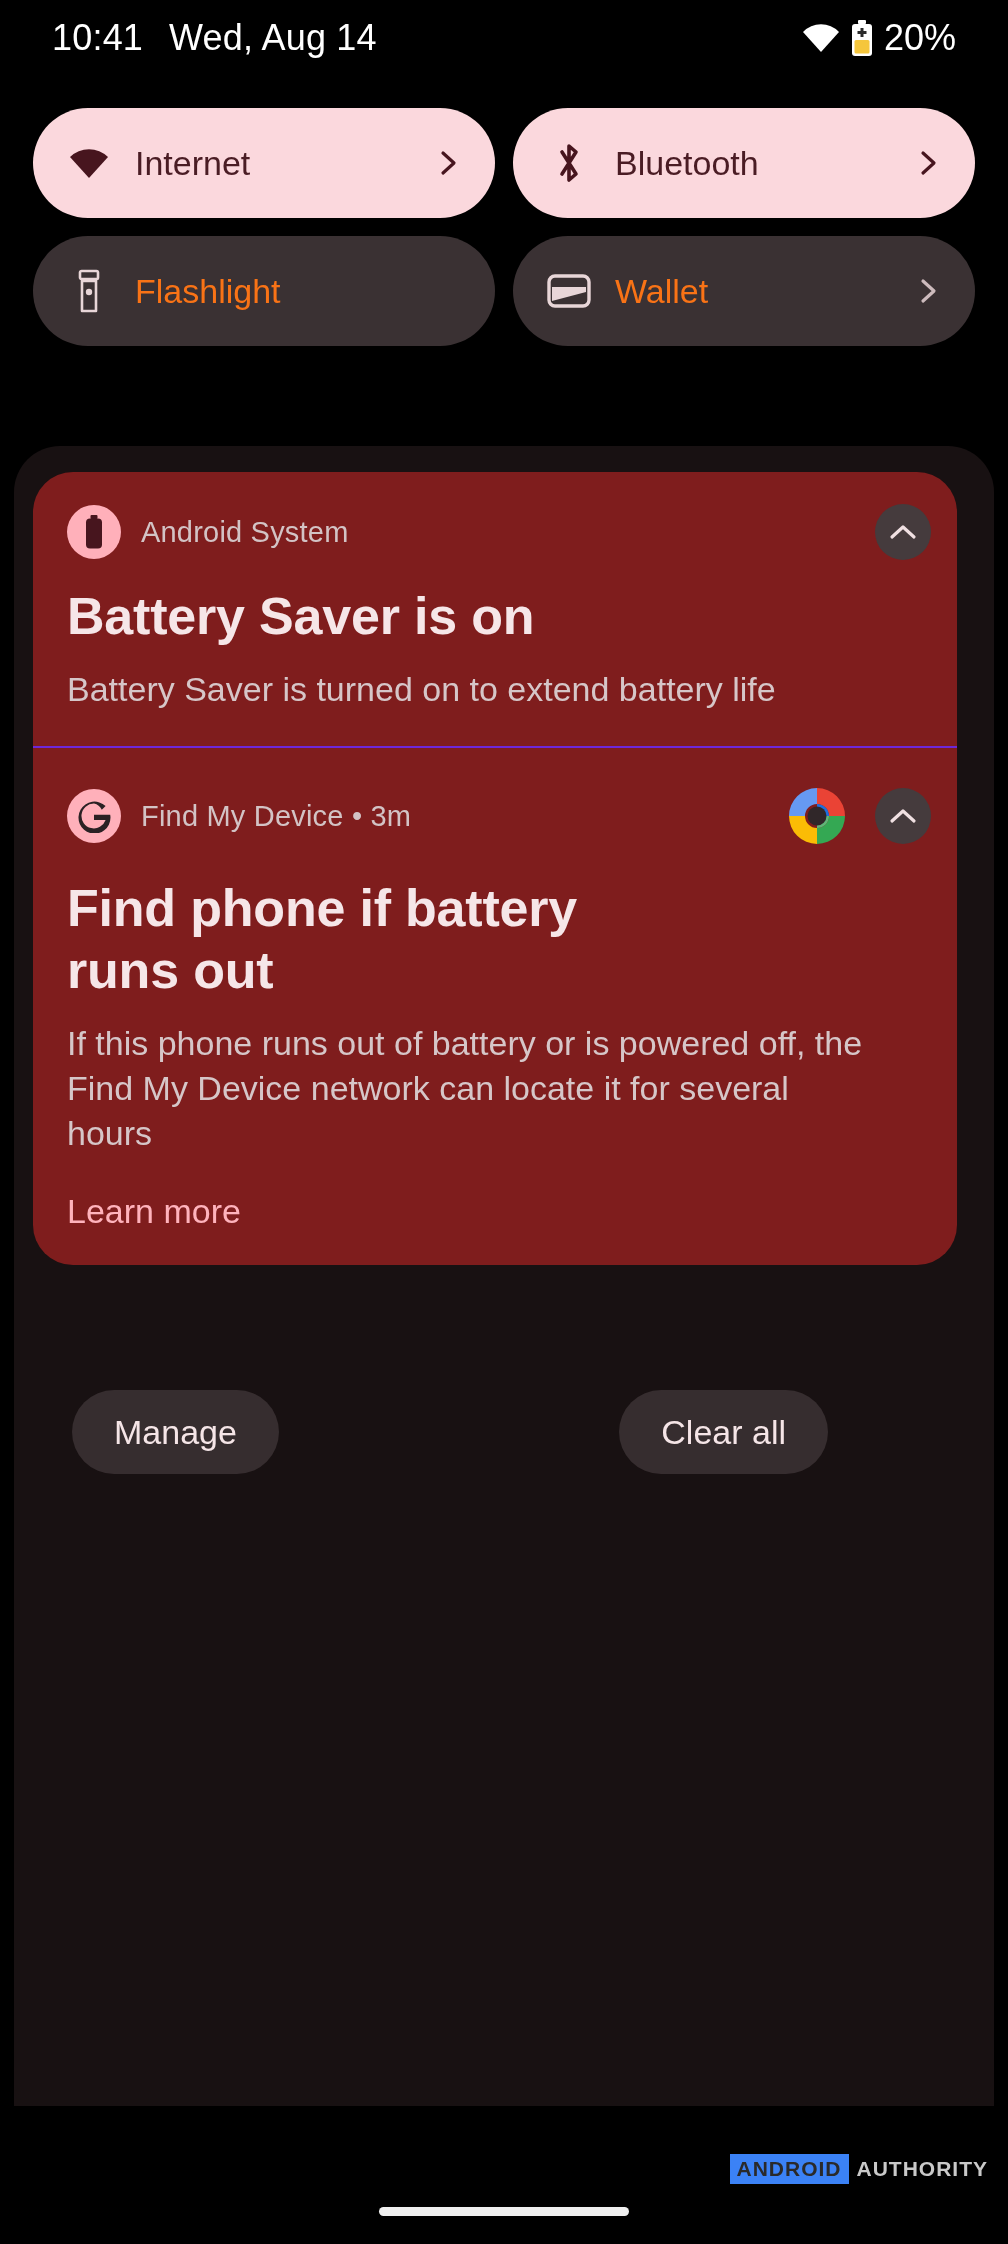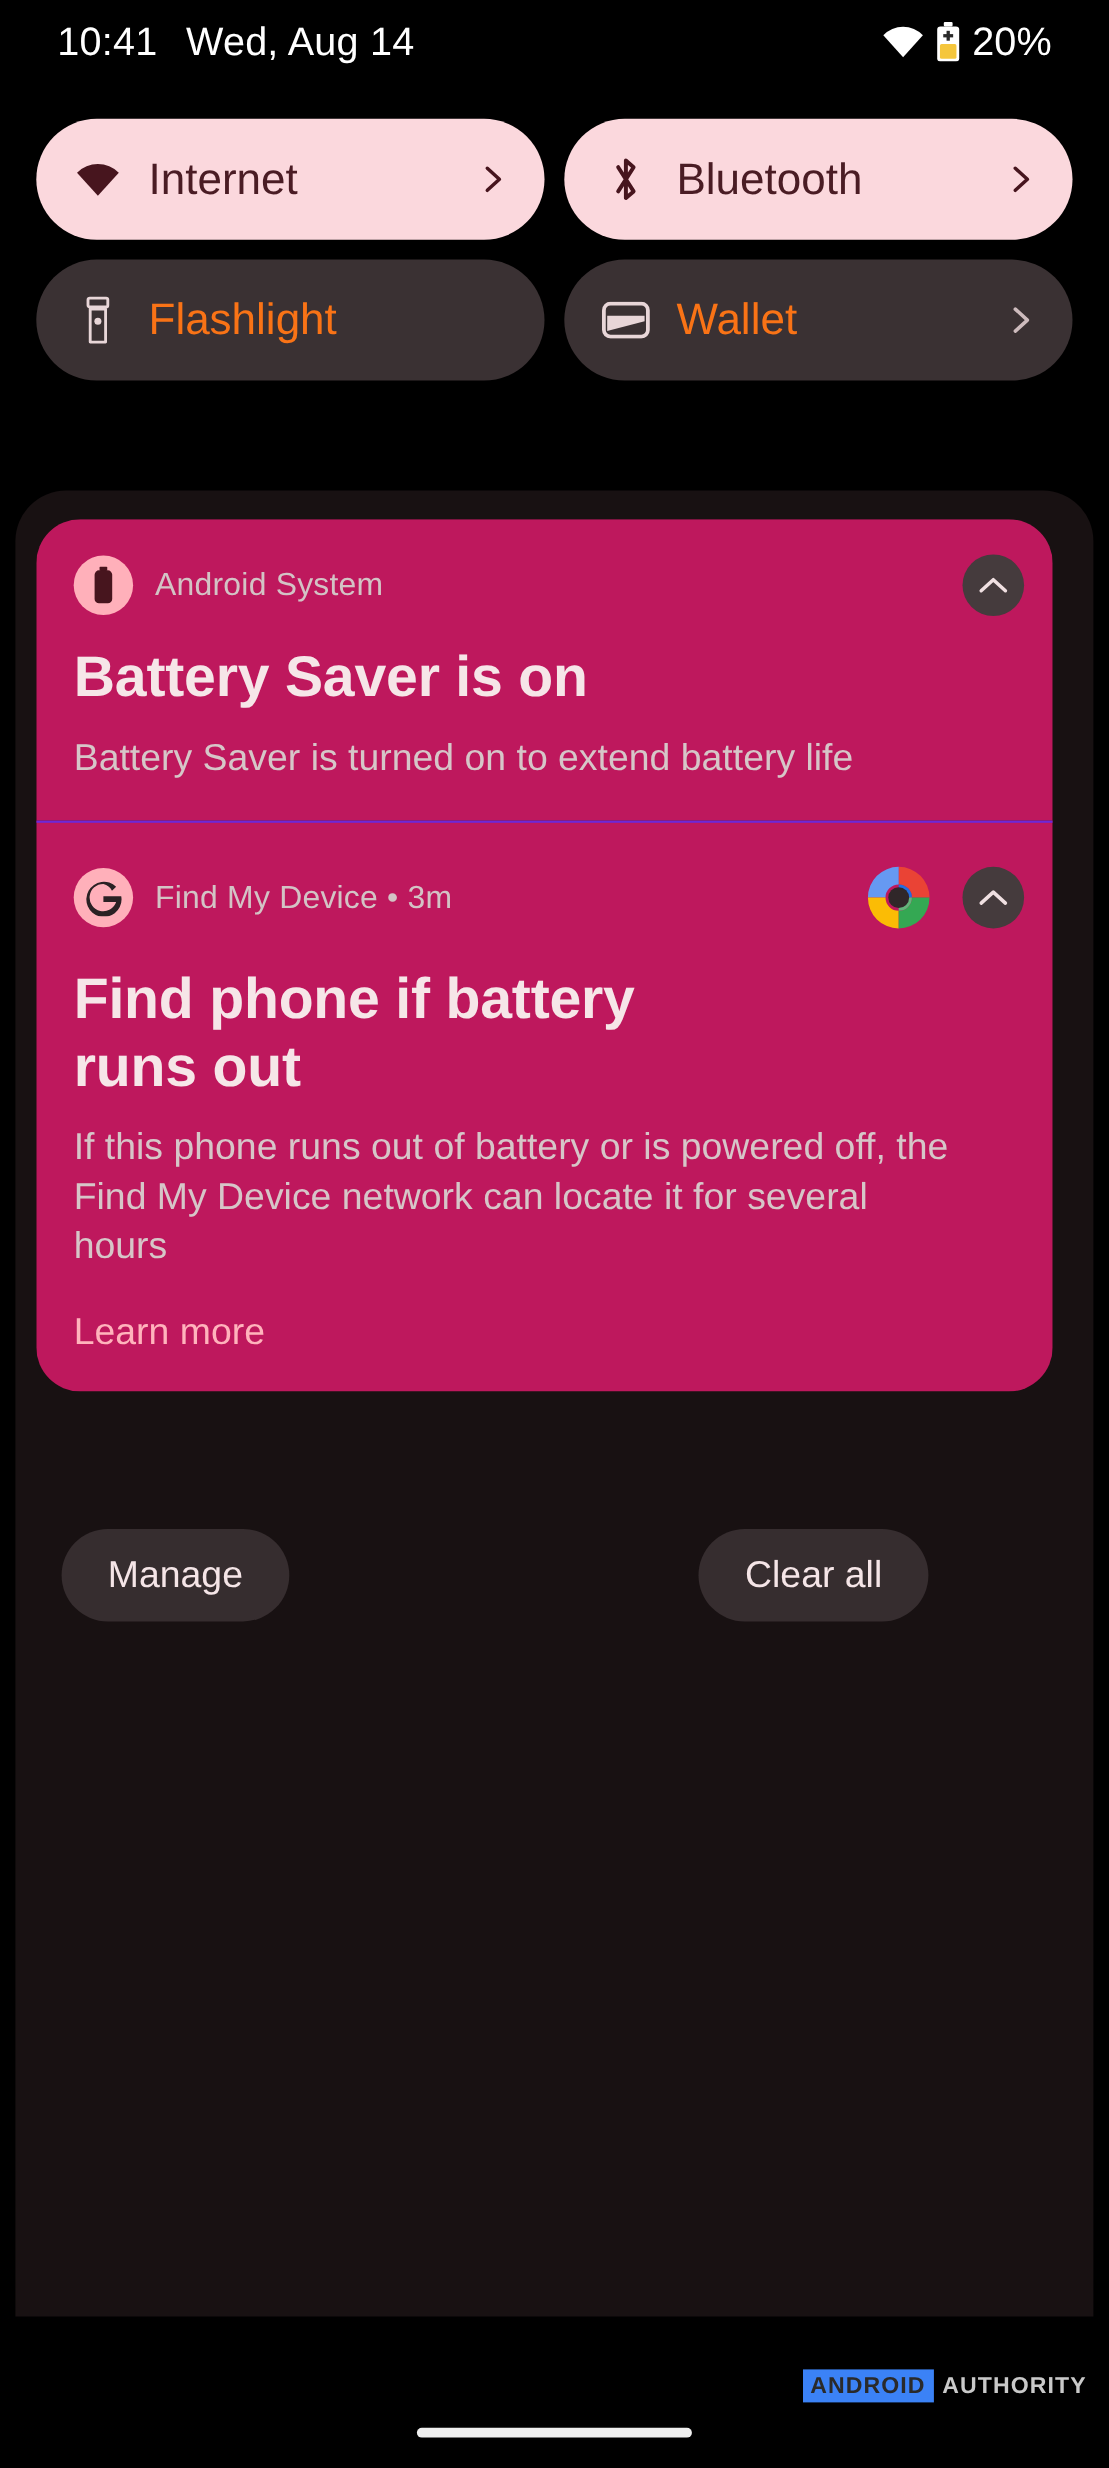--- a/index.html
+++ b/index.html
@@ -45,21 +45,21 @@
   .qs-tile {
     height: 110px;
     border-radius: 55px;
     display: flex; align-items: center;
     padding: 0 34px;
     gap: 24px;
   }
   .qs-tile.active { background: #FBD8DD; }
   .qs-tile.inactive { background: #3A3133; }
   .qs-icon { width: 44px; height: 44px; flex: 0 0 44px; display: flex; align-items: center; justify-content: center; }
-  .qs-label { font-size: 40px; white-space: nowrap; }
+  .qs-label { font-size: 34px; white-space: nowrap; }
   .qs-tile.active .qs-label { color: #4A1C24; }
   .qs-tile.inactive .qs-label { color: #f97316; }
   .qs-chev {
     margin-left: auto;
     width: 26px; height: 26px;
     flex: 0 0 26px;
   }
   .qs-chev svg { display: block; }
 
   
@@ -71,21 +71,21 @@
   }
 
   .notif-stack {
     position: absolute; top: 26px; left: 19px;
     width: 924px;
     border-radius: 40px;
     overflow: hidden;
   }
 
   .notif {
-    background: #be185d;
+    background: #7f1d1d;
     padding: 32px 26px 34px 34px;
     position: relative;
   }
   .notif + .notif { border-top: 2px solid #6d28d9; }
   .notif-head {
     display: flex; align-items: center;
     gap: 20px;
     min-height: 56px;
   }
   .app-avatar {
@@ -130,21 +130,21 @@
     margin-top: 36px;
     font-size: 34px;
     color: #FFB3BC;
   }
 
   
   .shade-actions {
     position: absolute;
     top: 1390px; left: 0;
     width: 900px;
-    padding: 0 56px;
+    padding: 0 72px;
     display: flex; align-items: center; justify-content: space-between;
   }
   .pill-btn {
     height: 84px;
     border-radius: 42px;
     background: #362D2F;
     color: #F5E5E7;
     font-size: 34px;
     display: flex; align-items: center; justify-content: center;
     padding: 0 42px;

